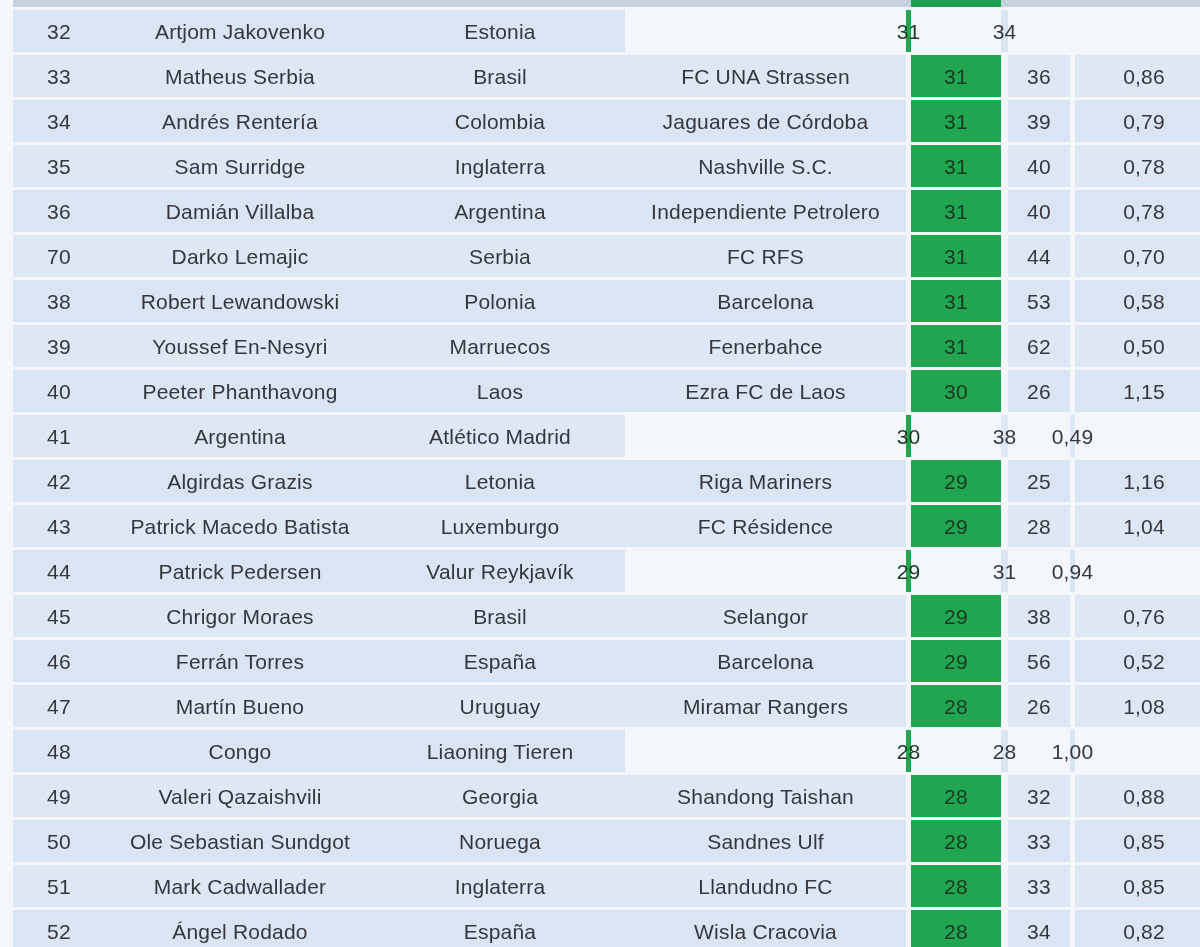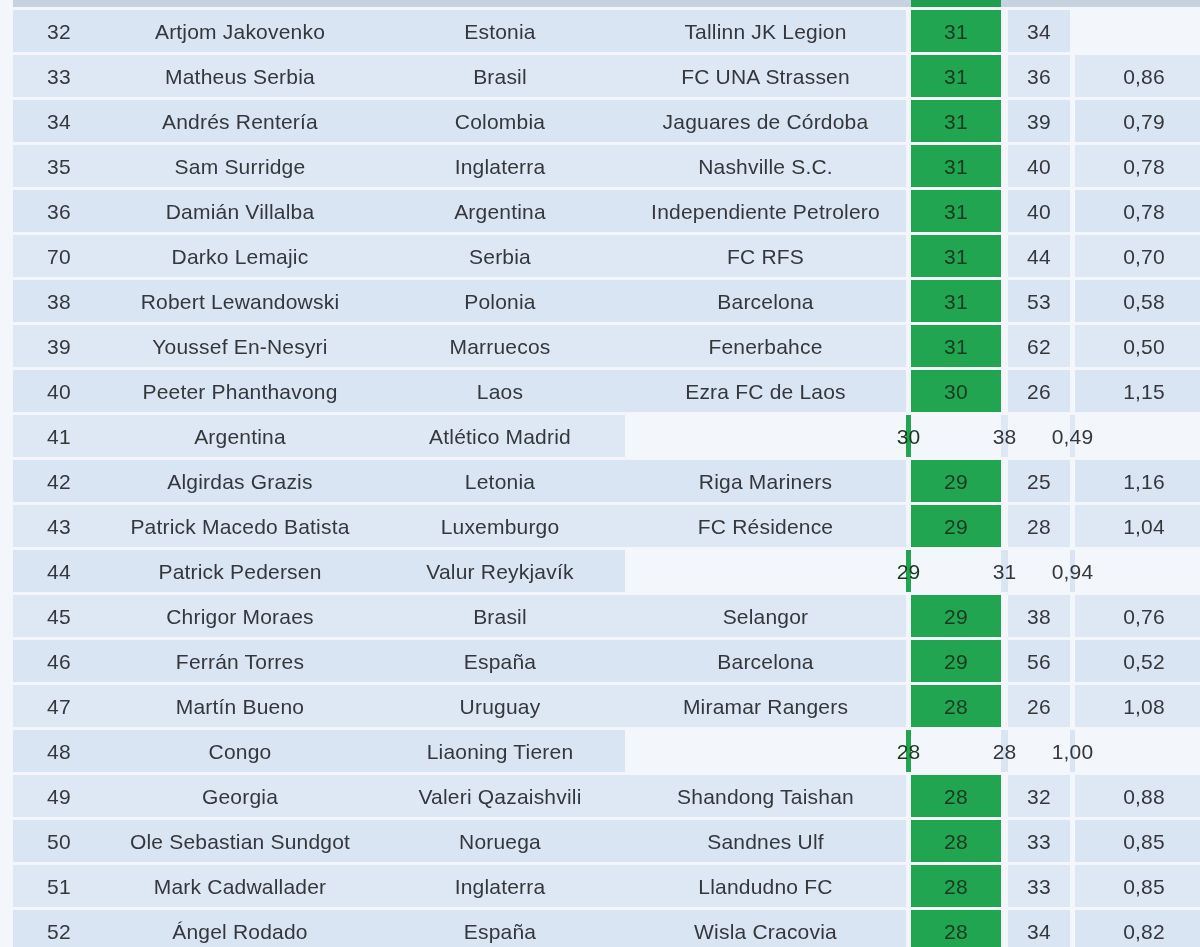--- a/index.html
+++ b/index.html
@@ -41,21 +41,20 @@
 
 <div class="table-wrap">
   <div class="top-strip">
     <div class="green-seg"></div>
   </div>
 
 <div class="row">
     <div class="cell rank">32</div>
     <div class="cell player">Artjom Jakovenko</div>
     <div class="cell country">Estonia</div>
-    <div class="cell club">Tallinn JK Legion</div>
     <div class="gap"></div>
     <div class="cell goals">31</div>
     <div class="gap"></div>
     <div class="cell matches">34</div>
     <div class="gap"></div>
   </div>
     <div class="row alt">
     <div class="cell rank">33</div>
     <div class="cell player">Matheus Serbia</div>
     <div class="cell country">Brasil</div>
@@ -239,22 +238,22 @@
     <div class="cell club">Liaoning Tieren</div>
     <div class="gap"></div>
     <div class="cell goals">28</div>
     <div class="gap"></div>
     <div class="cell matches">28</div>
     <div class="gap"></div>
     <div class="cell ratio">1,00</div>
   </div>
     <div class="row alt">
     <div class="cell rank">49</div>
+    <div class="cell player">Valeri Qazaishvili</div>
     <div class="cell country">Georgia</div>
-    <div class="cell player">Valeri Qazaishvili</div>
     <div class="cell club">Shandong Taishan</div>
     <div class="gap"></div>
     <div class="cell goals">28</div>
     <div class="gap"></div>
     <div class="cell matches">32</div>
     <div class="gap"></div>
     <div class="cell ratio">0,88</div>
   </div>
     <div class="row">
     <div class="cell rank">50</div>

